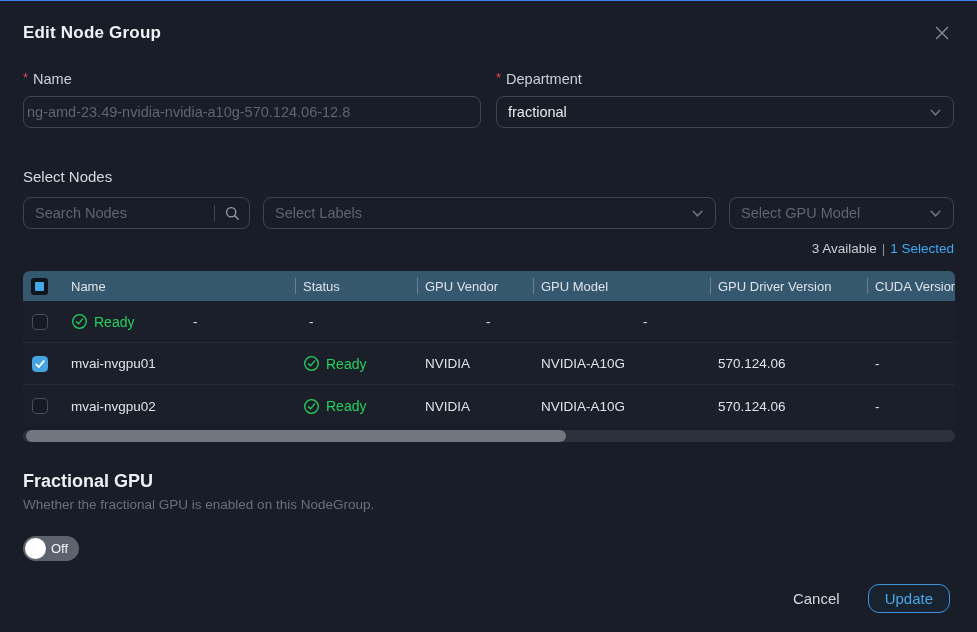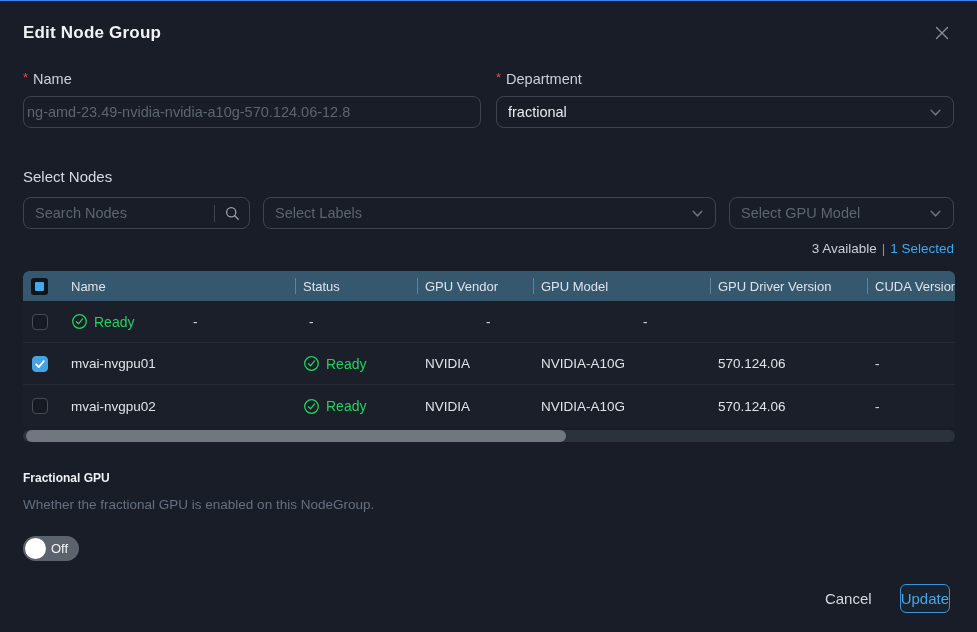--- a/index.html
+++ b/index.html
@@ -76,34 +76,34 @@
   
   .cb{width:16px;height:16px;border-radius:4px;display:flex;align-items:center;justify-content:center;cursor:pointer;flex:none;}
   .cb.unchecked{background:#151a23;border:1px solid #464c59;}
   .cb.checked{background:#45a3e2;border:1px solid #45a3e2;}
   .cb-head{width:17px;height:17px;border-radius:3px;background:#0e141b;display:flex;align-items:center;justify-content:center;cursor:pointer;}
   .cb-head .inner{width:9px;height:9px;background:#45a8e8;border-radius:1px;}
   
   .hscrollbar{margin-top:3px;width:932px;height:12px;background:#2c323c;border-radius:6px;position:relative;cursor:pointer;}
   .hscrollbar .thumb{position:absolute;left:3px;top:0;height:12px;width:540px;background:#71777f;border-radius:6px;cursor:grab;}
   
-  .frac-heading{margin-top:29px;font-size:12px;font-weight:700;color:#eef0f3;height:19px;}
+  .frac-heading{margin-top:29px;font-size:18px;font-weight:700;color:#eef0f3;height:19px;}
   .frac-desc{margin-top:7px;font-size:13.5px;color:#667080;height:15px;}
   .toggle{
     margin-top:24px;width:56px;height:25px;border-radius:13px;background:#5d636d;
     display:flex;align-items:center;cursor:pointer;position:relative;
   }
   .toggle .knob{width:21px;height:21px;border-radius:50%;background:#ffffff;margin-left:2px;}
   .toggle .toggle-label{font-size:13px;color:#f2f4f6;margin-left:5px;}
   
   .footer{position:absolute;right:27px;bottom:19px;display:flex;align-items:center;gap:28px;}
   .cancel-btn{background:none;border:none;color:#d5d9de;font-size:15px;cursor:pointer;font-family:inherit;}
   .update-btn{
-    background:rgba(63,169,245,0.04);border:1px solid #3d94d6;border-radius:6px;color:#4aa6e8;
-    font-size:15px;padding:4px 0;height:29px;cursor:pointer;font-family:inherit;
+    background:rgba(63,169,245,0.04);border:1px solid #3d94d6;border-radius:11px;color:#4aa6e8;
+    font-size:15px;padding:4px 16px;height:29px;cursor:pointer;font-family:inherit;
   }
   svg{display:block;}
 </style>
 </head>
 <body>
 
 <div class="modal">
   <div class="content">
 
     <div class="modal-header">

